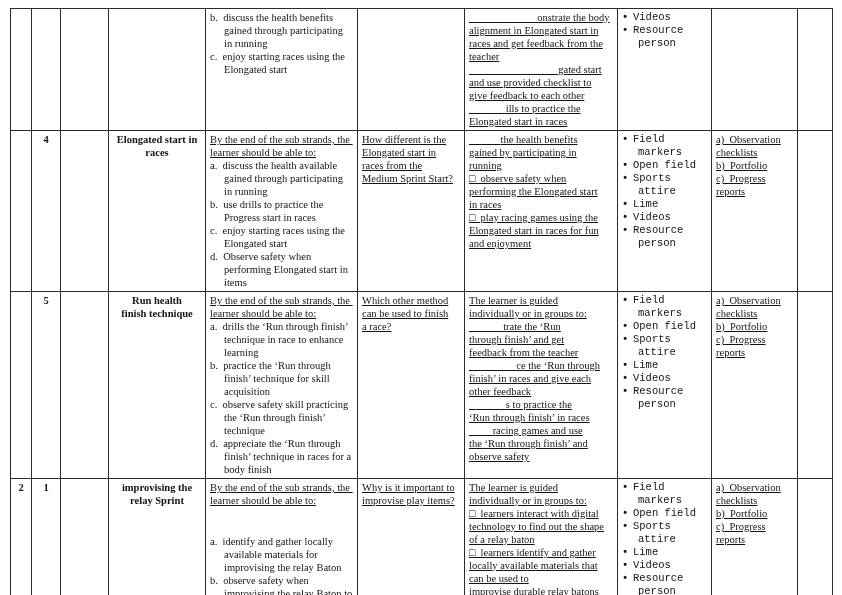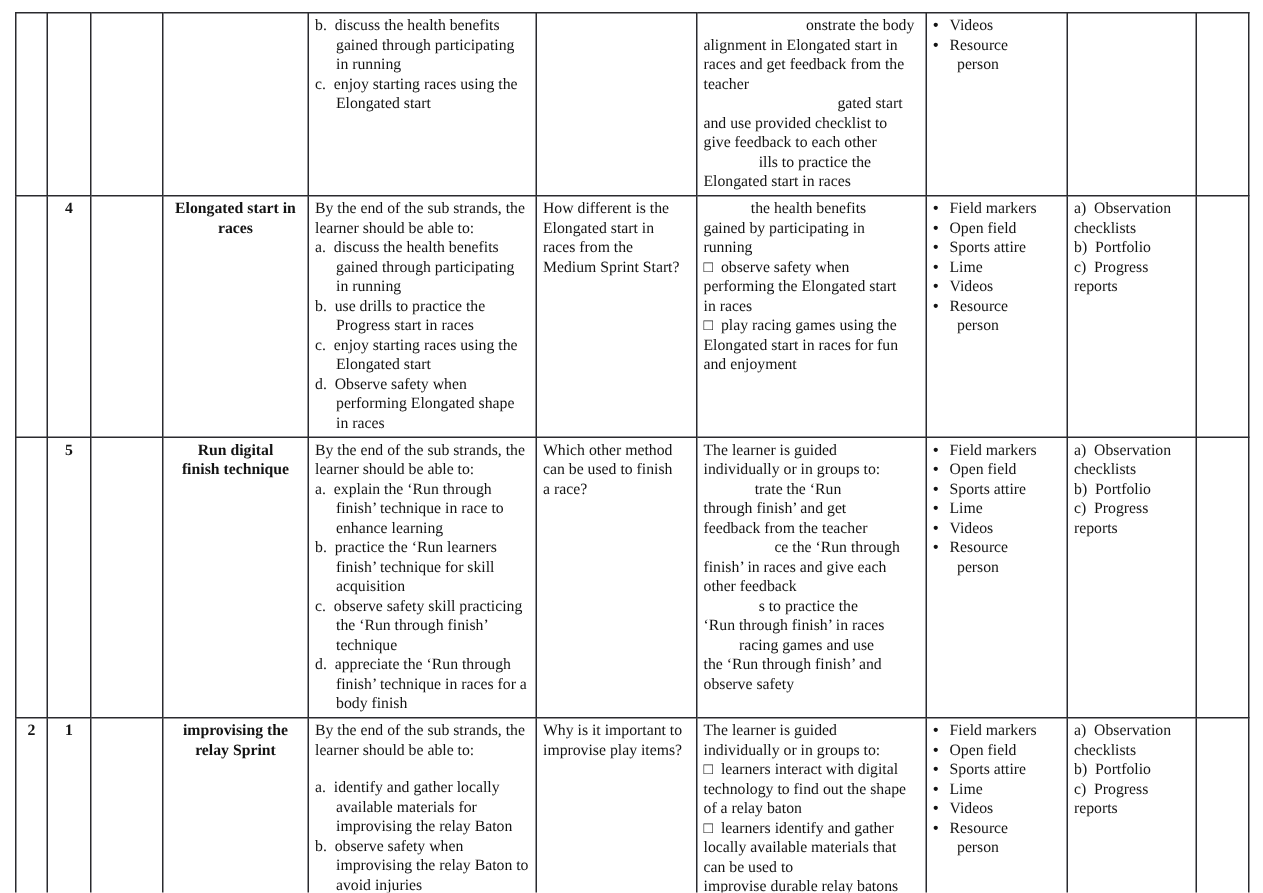--- a/index.html
+++ b/index.html
@@ -21,24 +21,24 @@
     line-height:13px;
     overflow:hidden;
     word-wrap:break-word;
   }
   tr.r0 { height:114px; }
   tr.r1 { height:152px; }
   tr.r2 { height:174px; }
   tr.r3 { height:124px; }
   .num { font-weight:bold; text-align:center; }
   .topic { font-weight:bold; text-align:center; white-space:pre-wrap; }
-  .pre { white-space:pre-wrap; }
+  .pre { white-space:pre-wrap;text-decoration:underline; }
   .li { white-space:pre-wrap; padding-left:14px; text-indent:-14px; }
-  .gap-top { margin-top:12px; }
-  .res { white-space:pre-wrap; padding-left:16px; text-indent:-16px; }
+  .gap-top { margin-top:28px; }
+  .res { white-space:pre-wrap; padding-left:16px; text-indent:-16px;font-family:Liberation Mono, monospace; }
   .res::before { content:"•"; display:inline-block; width:11px; text-indent:0; font-weight:bold; }
 </style>
 </head>
 <body>
 
 <div class="page">
   <table class="doc">
     <colgroup>
       <col style="width:21px">
         <col style="width:29px">
@@ -105,24 +105,24 @@
           </td>
       <td>
             <div></div>
           </td>
       <td>
             <div class="topic">Elongated start in
 races</div>
           </td>
       <td>
         <div class="pre">By the end of the sub strands, the learner should be able to:</div>
-        <div class="li">a.  discuss the health benefits gained through participating in running</div>
+        <div class="li">a.  discuss the health available gained through participating in running</div>
         <div class="li">b.  use drills to practice the Progress start in races</div>
         <div class="li">c.  enjoy starting races using the Elongated start</div>
-        <div class="li">d.  Observe safety when performing Elongated shape in races</div>
+        <div class="li">d.  Observe safety when performing Elongated start in items</div>
       </td>
       <td>
             <div class="pre">How different is the
 Elongated start in
 races from the
 Medium Sprint Start?</div>
           </td>
       <td>
             <div class="pre">            the health benefits
 gained by participating in
@@ -157,27 +157,27 @@
       <td>
             <div class="num"></div>
           </td>
       <td>
             <div class="num">5</div>
           </td>
       <td>
             <div></div>
           </td>
       <td>
-            <div class="topic">Run digital
+            <div class="topic">Run health
 finish technique</div>
           </td>
       <td>
         <div class="pre">By the end of the sub strands, the learner should be able to:</div>
-        <div class="li">a.  explain the ‘Run through finish’ technique in race to enhance learning</div>
-        <div class="li">b.  practice the ‘Run learners finish’ technique for skill acquisition</div>
+        <div class="li">a.  drills the ‘Run through finish’ technique in race to enhance learning</div>
+        <div class="li">b.  practice the ‘Run through finish’ technique for skill acquisition</div>
         <div class="li">c.  observe safety skill practicing the ‘Run through finish’ technique</div>
         <div class="li">d.  appreciate the ‘Run through finish’ technique in races for a body finish</div>
       </td>
       <td>
             <div class="pre">Which other method
 can be used to finish
 a race?</div>
           </td>
       <td>
             <div class="pre">The learner is guided

